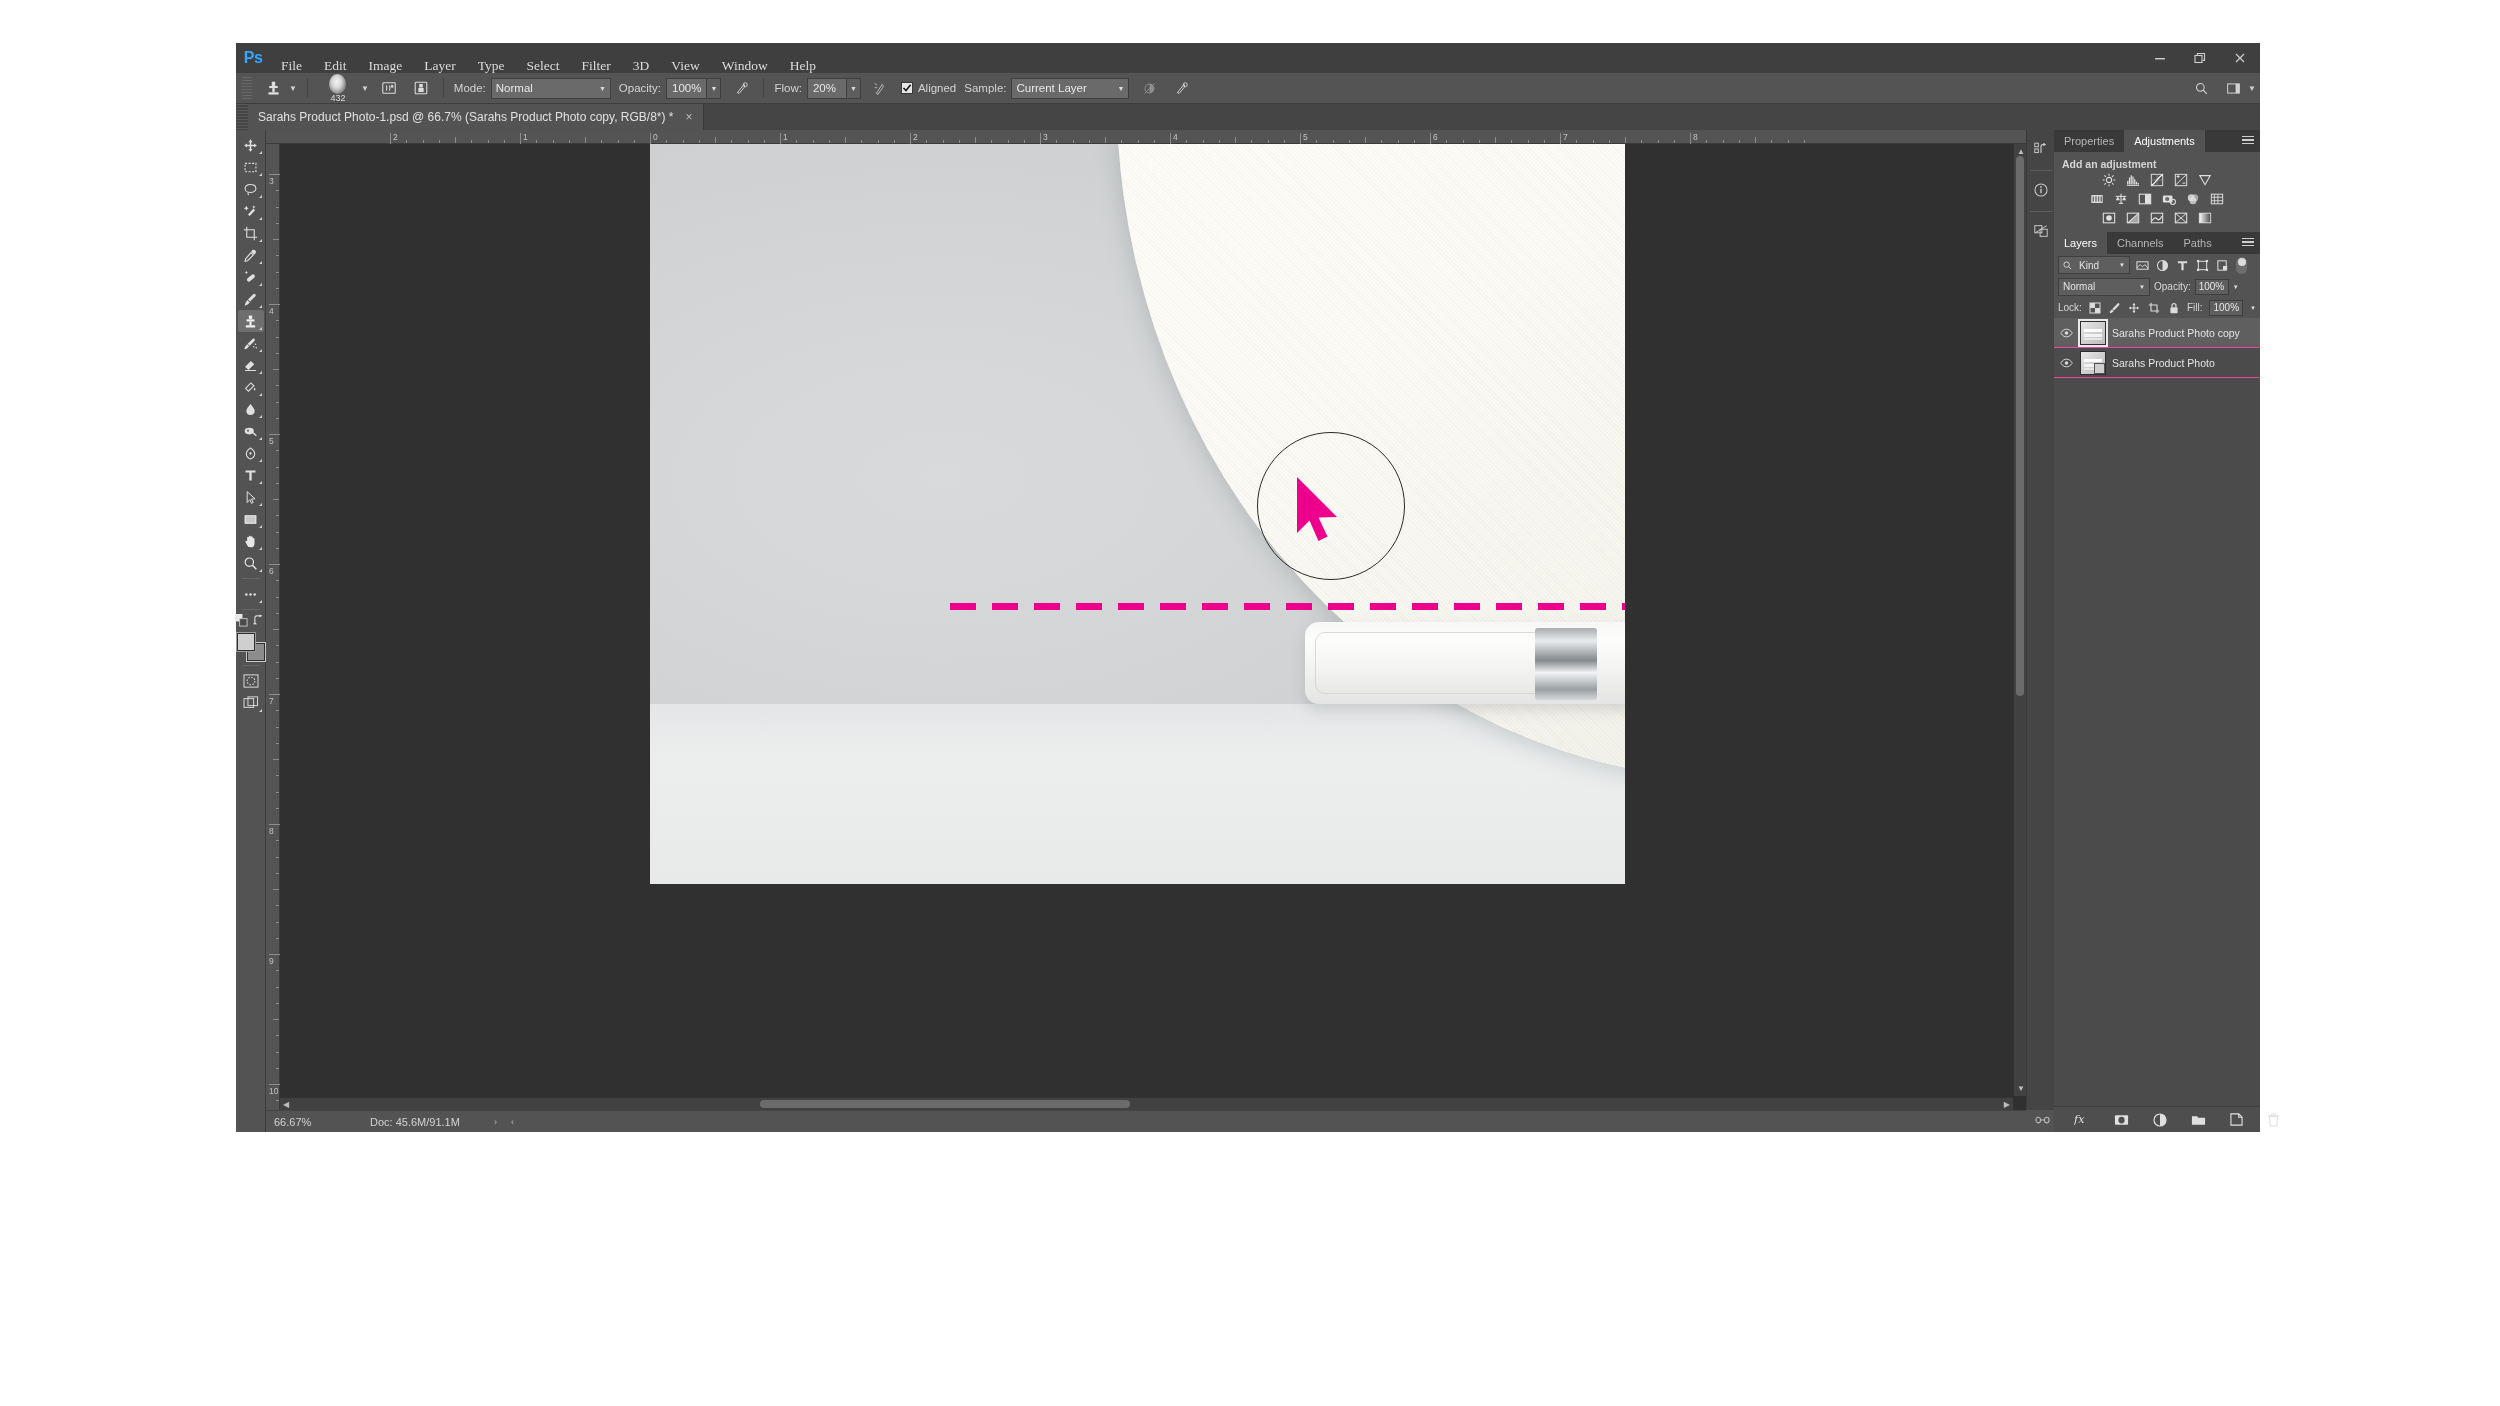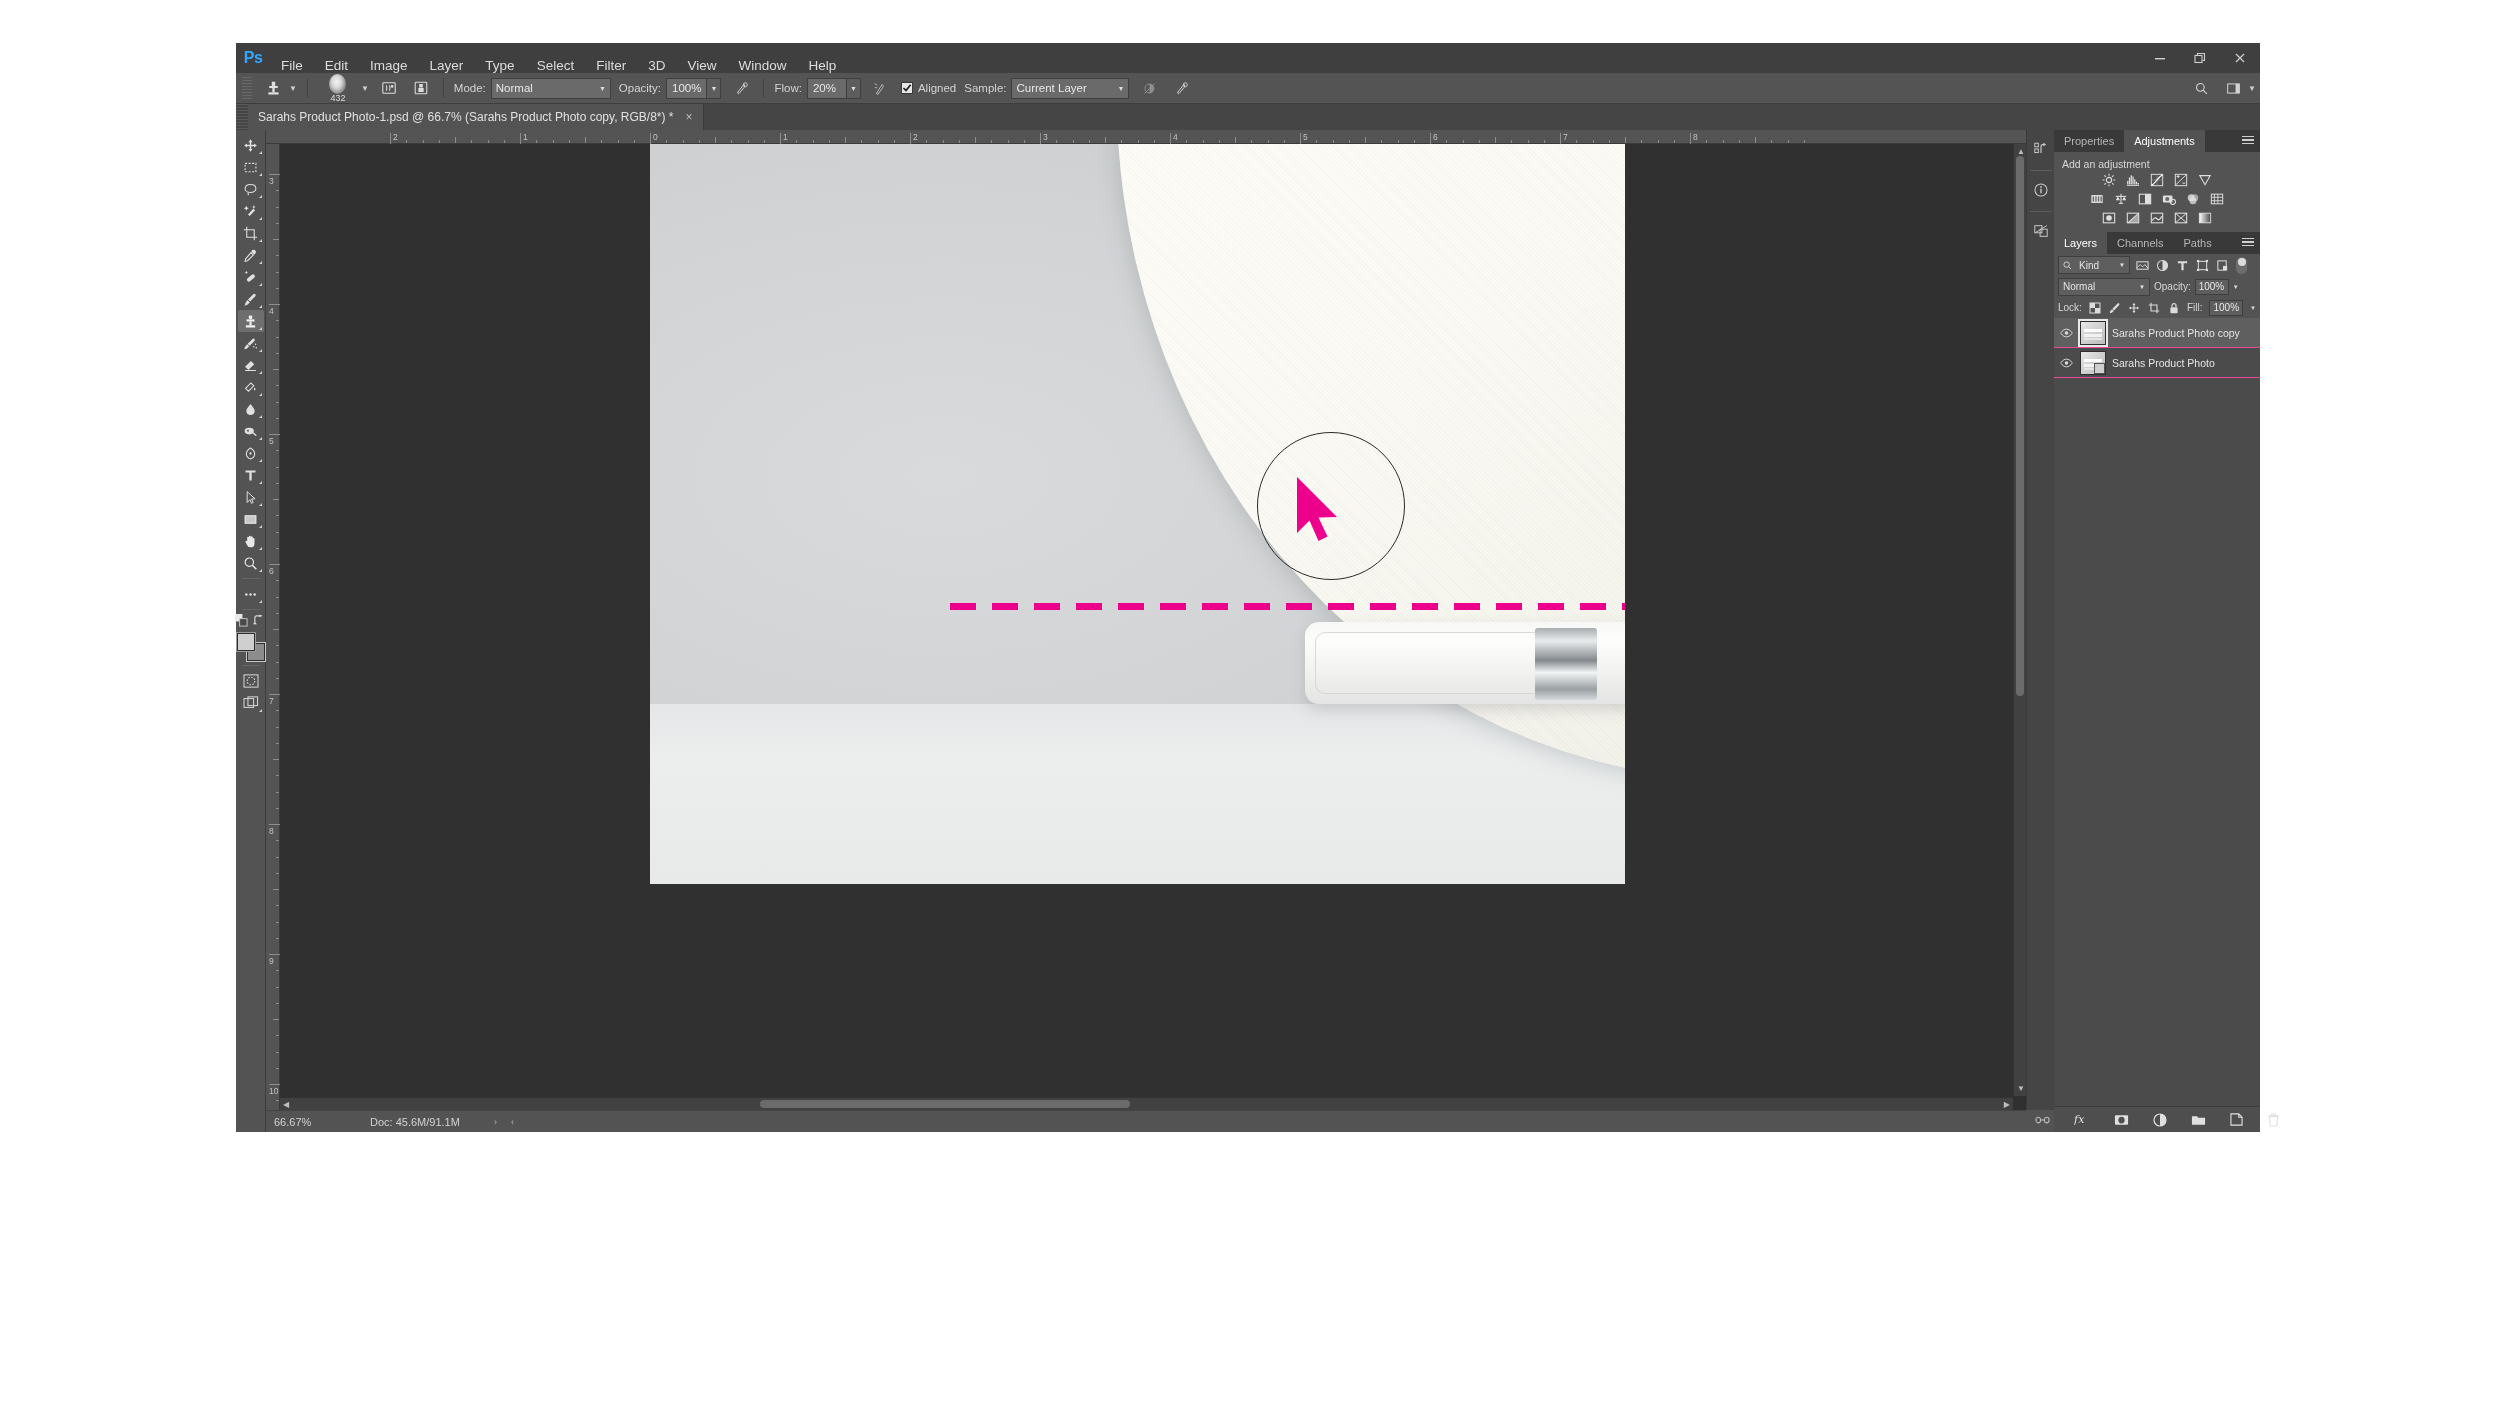--- a/index.html
+++ b/index.html
@@ -23,21 +23,21 @@
     position: absolute; left: 0; top: 0; width: 100%; height: 30px;
     background: #3f3f3f; display: flex; align-items: center;
   }
   .ps-logo {
     width: 34px; height: 30px; display: flex; align-items: center; justify-content: center;
     color: #31a8ff; font-weight: bold; font-size: 16px; letter-spacing: -0.5px;
   }
   .menu-items { display: flex; align-items: center; height: 30px; }
   .menu-item {
     padding: 0 11px; height: 14px; line-height: 30px;
-    font-size: 13.5px; color: #dcdcdc; cursor: default; white-space: nowrap;
+    font-size: 13.5px; color: #dcdcdc; cursor: default; white-space: nowrap; font-family: Liberation Serif, serif;
   }
   .win-controls { position: absolute; right: 0; top: 0; height: 30px; display: flex; }
   .win-btn {
     width: 40px; height: 30px; display: flex; align-items: center; justify-content: center;
     color: #cfcfcf; font-size: 14px;
   }
   
   #optionsbar {
     position: absolute; left: 0; top: 30px; width: 100%; height: 31px;
     background: #545454; border-bottom: 1px solid #3d3d3d;
@@ -246,21 +246,21 @@
     position: absolute; left: 170px; top: 8px; width: 20px; height: 180px;
     background: linear-gradient(to bottom,
       #ff0000 0%, #ff00d0 14%, #8000ff 26%, #0000ff 34%,
       #00a0ff 44%, #00ffd0 54%, #00ff00 66%, #d8ff00 76%, #ffd000 86%, #ff3000 100%);
   }
   .cp-hue-mark { position: absolute; left: 163px; top: 140px; width: 0; height: 0;
     border-top: 5px solid transparent; border-bottom: 5px solid transparent;
     border-left: 7px solid #e8e8e8; }
   
   #adj-panel .panel-body { height: 80px; padding: 6px 8px; }
-  .adj-title { font-size: 10.5px; color: #d6d6d6; margin-bottom: 2px; }
+  .adj-title { font-size: 10.5px; color: #d6d6d6; margin-bottom: 2px; font-weight: bold; }
   .adj-row { display: flex; justify-content: center; gap: 9px; margin-bottom: 4px; }
   .adj-ico { width: 15px; height: 15px; display: flex; align-items: center; justify-content: center; }
   
   #layers-panel { flex: 1; display: flex; flex-direction: column; }
   #layers-panel .panel-body { flex: 1; display: flex; flex-direction: column; }
   .lp-filter { display: flex; align-items: center; height: 22px; padding: 0 4px; gap: 4px; }
   .kind-select {
     height: 18px; background: #5e5e5e; border: 1px solid #3e3e3e; display: flex; align-items: center;
     padding: 0 4px; font-size: 10px; color: #e3e3e3; width: 72px; justify-content: space-between;
   }

